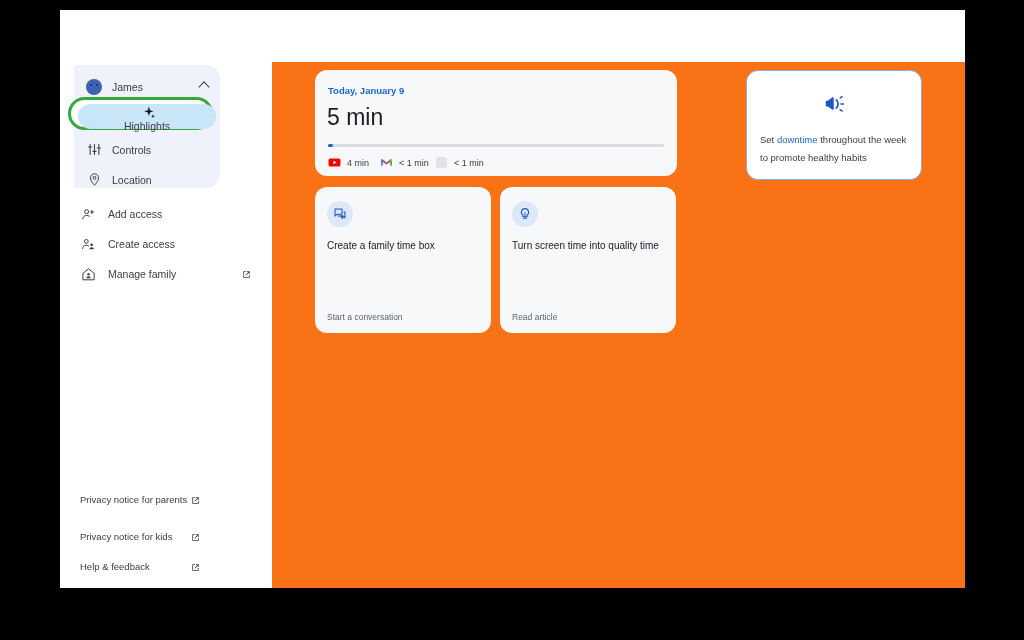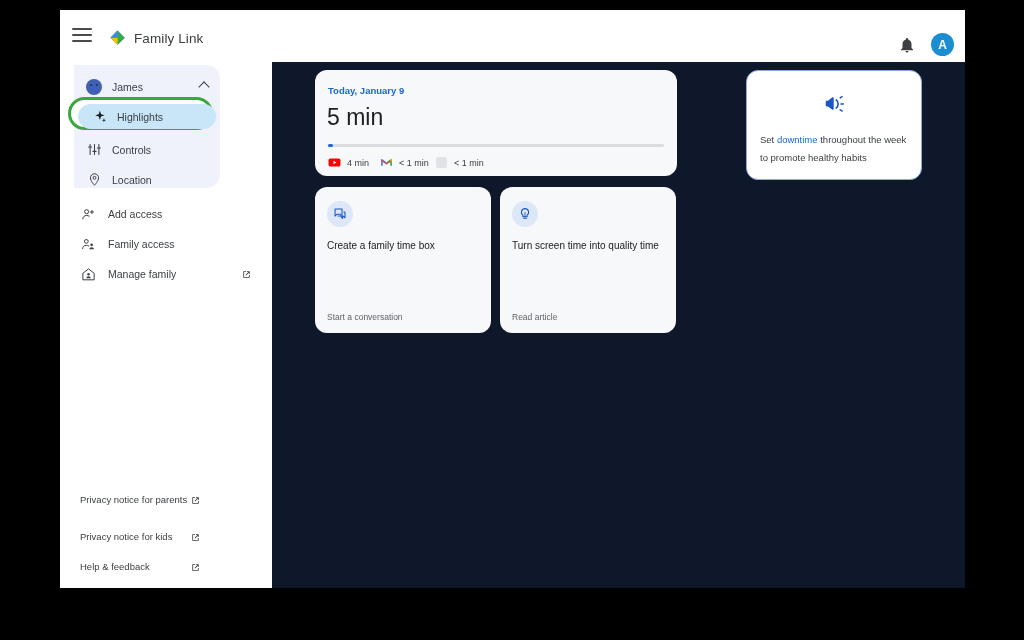--- a/index.html
+++ b/index.html
@@ -116,20 +116,21 @@
     border-radius: 18px;
     background: #ffffff;
     pointer-events: none;
     z-index: 5;
   }
   #row-highlights {
     top: 39px; left: 4px; width: 138px; height: 25px;
     background: #c9e5f8;
     border-radius: 13px;
     z-index: 6;
+    flex-direction: column;
   }
   #row-highlights .nav-icon { margin-left: 14px; margin-right: 9px; }
   #row-controls { top: 71px; }
   #row-location { top: 101px; }
 
   .side-link {
     position: absolute; left: 14px; width: 190px; height: 22px;
     display: flex; align-items: center; cursor: pointer;
   }
   .side-link .nav-icon { margin-left: 6px; margin-right: 12px; }
@@ -149,21 +150,21 @@
   .footer-link .footer-label {
     font-size: 9.5px; color: #3c4043; line-height: 12px;
     width: 110px; margin-left: 6px;
   }
   #foot-privacy-parents { top: 426px; height: 24px; }
   #foot-privacy-kids { top: 467px; height: 16px; }
   #foot-help { top: 497px; height: 16px; }
   .footer-link .ext-icon { margin-left: 0; margin-right: 0; }
 
   
-  #main { position: absolute; left: 212px; top: 52px; width: 693px; height: 526px; background: #0f172a; }
+  #main { position: absolute; left: 212px; top: 52px; width: 693px; height: 526px; background: #f97316; }
 
   #screentime-card {
     position: absolute; left: 43px; top: 8px;
     width: 362px; height: 106px;
     background: #f6f8fa; border-radius: 12px;
     cursor: pointer;
   }
   #st-date {
     position: absolute; left: 13px; top: 15px;
     font-size: 9.5px; color: #1967d2; font-weight: bold;
@@ -235,45 +236,20 @@
     position: absolute; left: 12px; bottom: 11px;
     font-size: 8.5px; color: #5f6368;
   }
 </style>
 </head>
 <body>
 
 <div id="screen">
   <div id="app-window">
 
-    <div id="header">
-
-      <div id="hamburger">
-        <span></span>
-        <span></span>
-        <span></span>
-      </div>
-
-      <svg id="fl-logo" viewBox="0 0 24 24">
-        <path d="M12 2 L21 11 L12 20 L3 11 Z" fill="#4285f4"></path>
-        <path d="M12 2 L21 11 L12 20 Z" fill="#34a853"></path>
-        <path d="M12 20 L3 11 L12 11 Z" fill="#fbbc05"></path>
-        <path d="M12 2 L3 11 L12 11 Z" fill="#4285f4"></path>
-        <path d="M12 11 L21 11 L12 20 Z" fill="#34a853"></path>
-        <path d="M12 11 L12 20 L6 14 Z" fill="#fbbc05"></path>
-      </svg>
-
-      <div id="app-title">Family Link</div>
-
-      <svg id="bell-icon" viewBox="0 0 24 24">
-        <path d="M12 22c1.1 0 2-.9 2-2h-4c0 1.1.9 2 2 2zm6-6v-5c0-3.07-1.63-5.64-4.5-6.32V4a1.5 1.5 0 0 0-3 0v.68C7.64 5.36 6 7.92 6 11v5l-2 2v1h16v-1l-2-2z" fill="#3c4043"></path>
-      </svg>
-
-      <div id="avatar">A</div>
-    </div>
 
     <div id="sidebar">
 
       <div id="nav-group">
 
         <div class="nav-row" id="row-child">
           <div id="child-avatar"></div>
           <span class="nav-label">James</span>
           <span id="chevron-up"></span>
         </div>
@@ -330,21 +306,21 @@
 
       <div class="side-link" id="link-parent-access">
         <span class="nav-icon">
           <svg viewBox="0 0 24 24" width="15" height="15">
             <circle cx="8.5" cy="7" r="3" fill="none" stroke="#3c4043" stroke-width="1.6"></circle>
             <path d="M2.5 18.5c0-3.2 2.7-5.2 6-5.2 1.5 0 2.9.4 4 1.1" fill="none" stroke="#3c4043" stroke-width="1.6" stroke-linecap="round"></path>
             <circle cx="17" cy="12.5" r="2.1" fill="#3c4043"></circle>
             <path d="M13.3 19.5c0-2 1.6-3.2 3.7-3.2s3.7 1.2 3.7 3.2z" fill="#3c4043"></path>
           </svg>
         </span>
-        <span class="nav-label">Family access</span>
+        <span class="nav-label">Create access</span>
       </div>
 
       <div class="side-link" id="link-manage-family">
         <span class="nav-icon">
           <svg viewBox="0 0 24 24" width="15" height="15">
             <path d="M12 3 L21 10 V20.5 H3 V10 Z" fill="none" stroke="#3c4043" stroke-width="1.6" stroke-linejoin="round"></path>
             <circle cx="12" cy="11.5" r="1.9" fill="#3c4043"></circle>
             <path d="M8.4 18c0-2 1.6-3.3 3.6-3.3s3.6 1.3 3.6 3.3z" fill="#3c4043"></path>
           </svg>
         </span>

